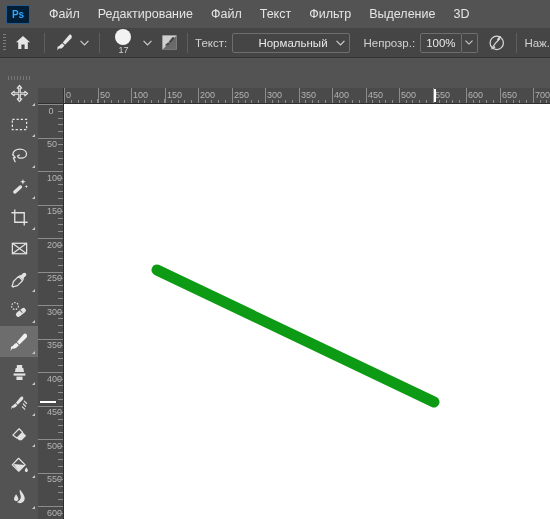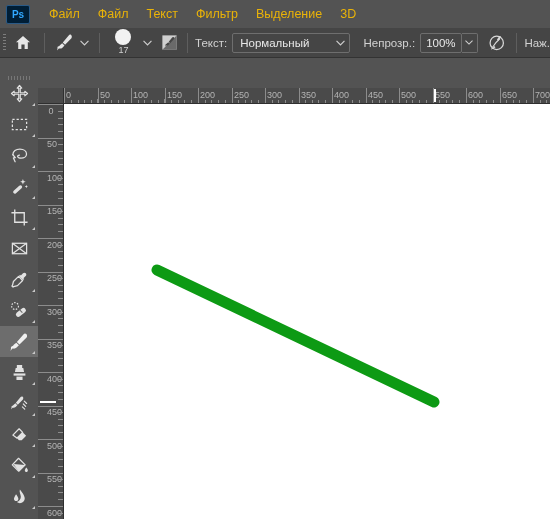--- a/index.html
+++ b/index.html
@@ -19,21 +19,21 @@
     display: flex; align-items: center;
   }
   .ps-logo {
     width: 24px; height: 19px; margin-left: 6px; margin-right: 10px;
     background: #001e36; border: 1px solid #2a5a87; border-radius: 2px;
     color: #31a8ff; font-size: 10px; font-weight: bold;
     display: flex; align-items: center; justify-content: center;
     font-family: "Liberation Sans", sans-serif;
   }
   .menu-item {
-    color: #eab308; font-size: 12.5px; padding: 3px 9px;
+    color: #e5e5e5; font-size: 12.5px; padding: 3px 9px;
     white-space: nowrap; cursor: default;
   }
 
   
   .optionsbar {
     position: absolute; left: 0; top: 28px; width: 550px; height: 30px;
     background: #454545;
     display: flex; align-items: center;
     border-bottom: 1px solid #333;
   }
@@ -70,21 +70,21 @@
   .brush-panel-btn {
     width: 22px; height: 20px; display: flex; align-items: center; justify-content: center;
     cursor: default; margin-left: 4px;
   }
   .opt-label { color: #d2d2d2; font-size: 11.5px; white-space: nowrap; }
   .select-box {
     height: 20px; background: #454545; border: 1px solid #6e6e6e; border-radius: 2px;
     display: flex; align-items: center; color: #e8e8e8; font-size: 11.5px;
     padding: 0 4px 0 7px; margin-left: 5px; cursor: default;
   }
-  .select-box .val { flex: 1; white-space: nowrap; }
+  .select-box .val { flex: 1; white-space: nowrap; text-align: right; }
   .select-box .arrow { margin-left: 8px; display: flex; align-items: center; }
   .num-box {
     height: 20px; background: #454545; border: 1px solid #6e6e6e; border-radius: 2px;
     display: flex; align-items: center; justify-content: center;
     color: #e8e8e8; font-size: 11.5px; padding: 0 5px; margin-left: 5px;
     min-width: 38px; cursor: text;
   }
   .num-stepper {
     height: 20px; width: 16px; background: #454545; border: 1px solid #6e6e6e;
     border-left: none; border-radius: 0 2px 2px 0;
@@ -176,20 +176,21 @@
   .canvas svg { display: block; }
 </style>
 </head>
 <body>
 
 <div id="app">
 
   <div class="menubar">
     <div class="ps-logo">Ps</div>
     <div class="menu-item">Файл</div>
+    <div class="menu-item">Редактирование</div>
     <div class="menu-item">Файл</div>
     <div class="menu-item">Текст</div>
     <div class="menu-item">Фильтр</div>
     <div class="menu-item">Выделение</div>
     <div class="menu-item">3D</div>
 
   </div>
 
   <div class="optionsbar">
 

